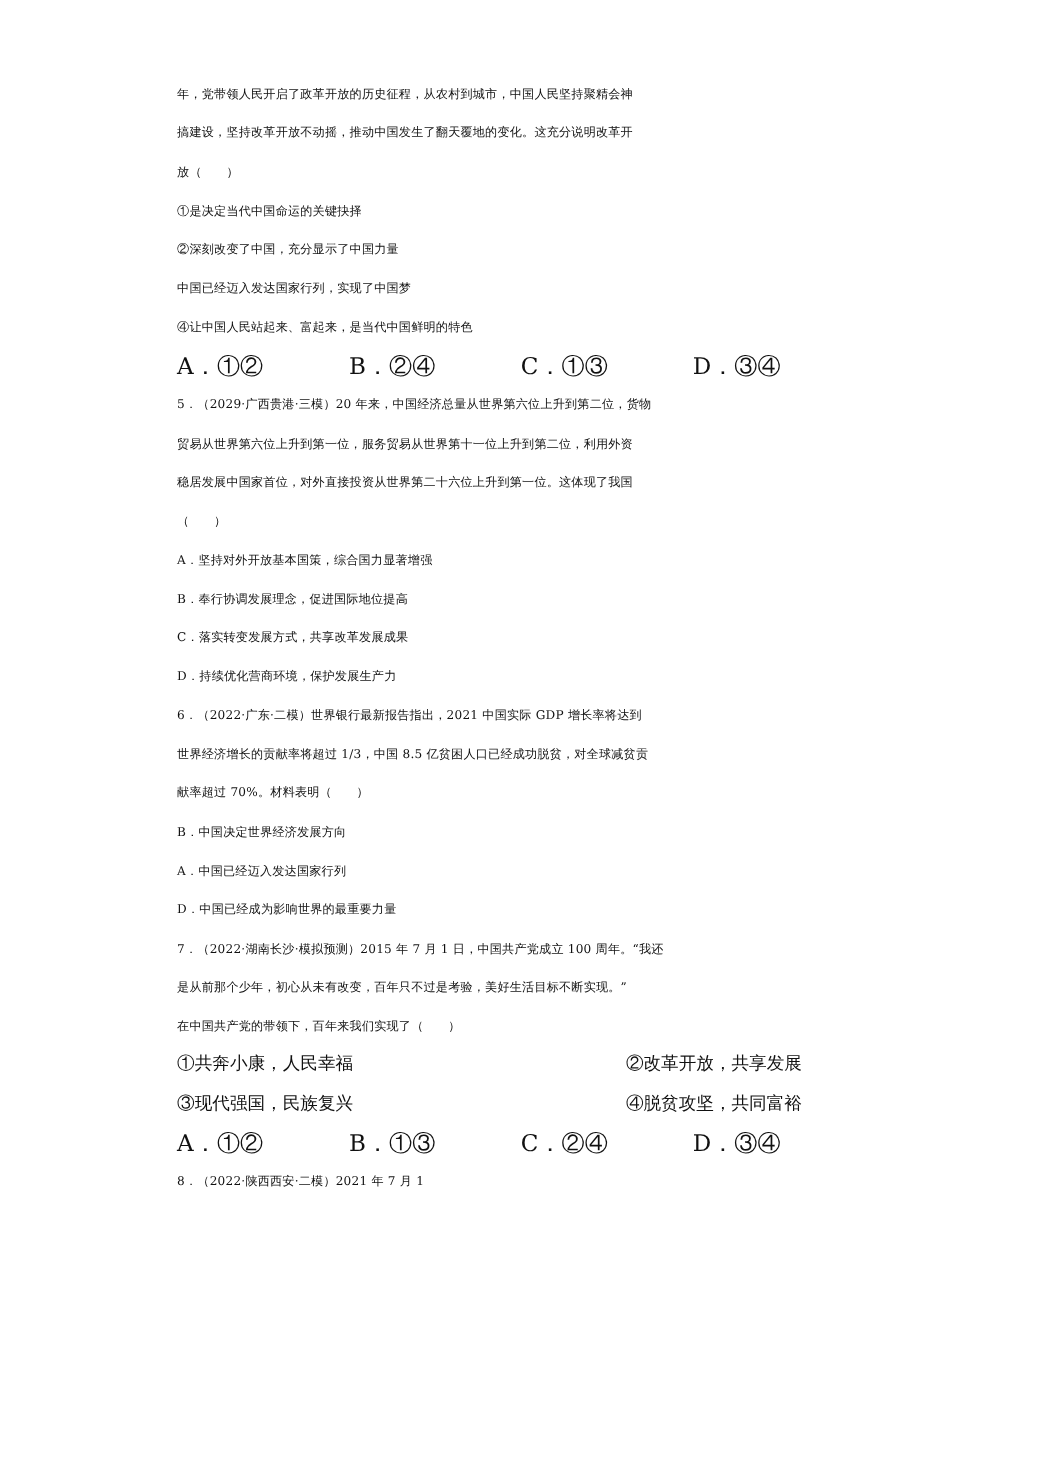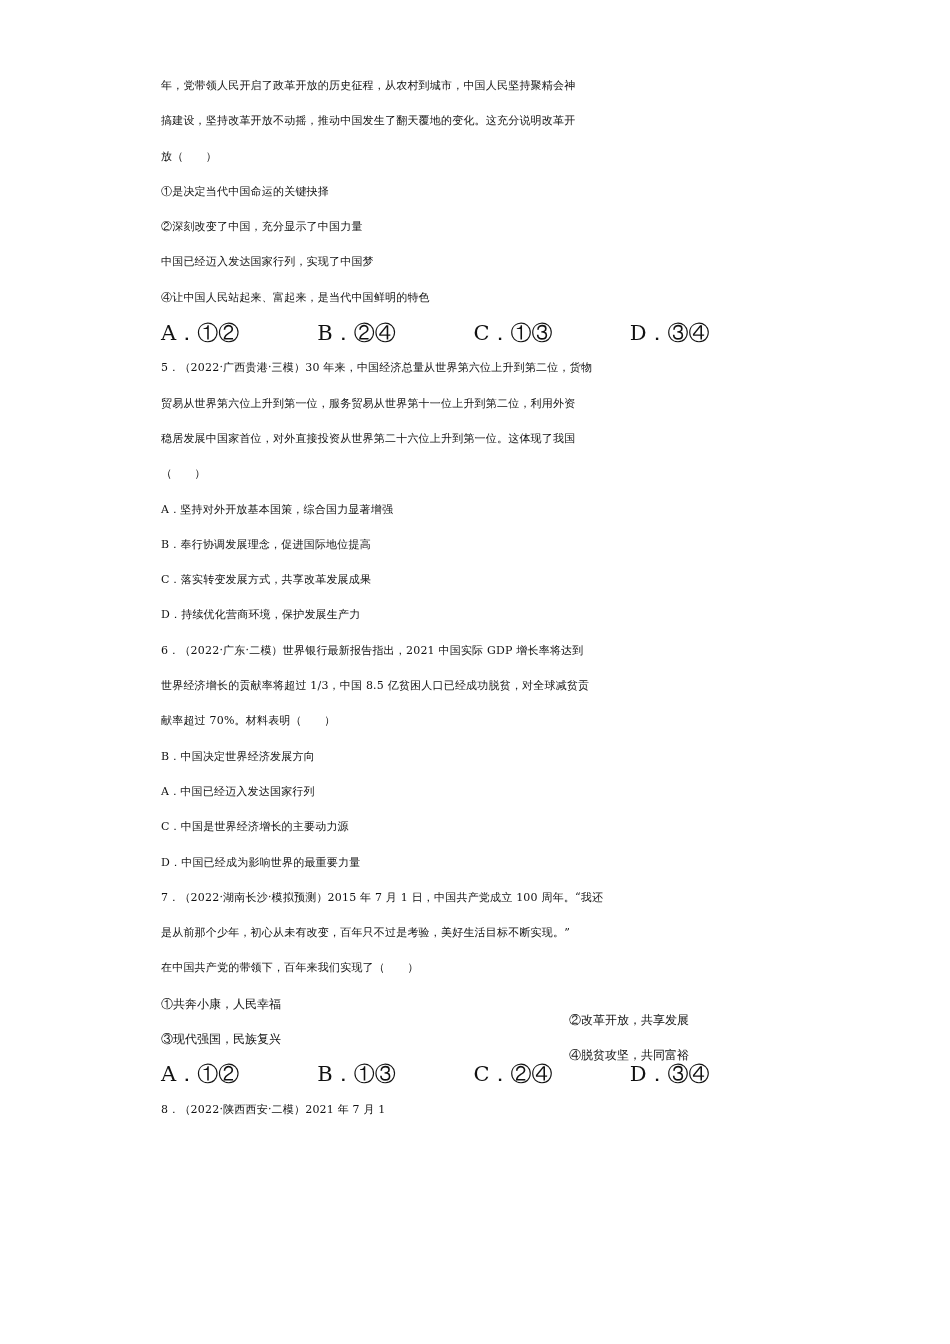--- a/index.html
+++ b/index.html
@@ -35,28 +35,28 @@
       font-size: 21px;
     }
     .opts4 > span {
       width: 168px;
       white-space: nowrap;
     }
     .opts2 {
       display: flex;
       height: 35.3px;
       line-height: 28px;
-      font-size: 12px;
+      font-size: 16px;
       font-family: Liberation Serif, serif;
     }
     .opts2 > span {
       width: 408px;
       white-space: nowrap;
     }
-    .opts2 > span:last-child { width: auto; margin-top: 16px; }
+    .opts2 > span:last-child { width: auto; }
   </style>
 </head>
 <body>
 
 <div class="page">
 
   <div>
     <div class="line">年，党带领人民开启了政革开放的历史征程，从农村到城市，中国人民坚持聚精会神</div>
     <div class="line">搞建设，坚持改革开放不动摇，推动中国发生了翻天覆地的变化。这充分说明改革开</div>
     <div class="line">放（　　）</div>
@@ -66,37 +66,36 @@
     <div class="line">④让中国人民站起来、富起来，是当代中国鲜明的特色</div>
     <div class="opts4">
       <span>A．①②</span>
       <span>B．②④</span>
       <span>C．①③</span>
       <span>D．③④</span>
     </div>
   </div>
 
   <div>
-    <div class="line">5．（2022·广西贵港·三模）30 年来，中国经济总量从世界第六位上升到第二位，货物</div>
+    <div class="line">5．（2029·广西贵港·三模）20 年来，中国经济总量从世界第六位上升到第二位，货物</div>
     <div class="line">贸易从世界第六位上升到第一位，服务贸易从世界第十一位上升到第二位，利用外资</div>
     <div class="line">稳居发展中国家首位，对外直接投资从世界第二十六位上升到第一位。这体现了我国</div>
     <div class="line">（　　）</div>
     <div class="line">A．坚持对外开放基本国策，综合国力显著增强</div>
     <div class="line">B．奉行协调发展理念，促进国际地位提高</div>
     <div class="line">C．落实转变发展方式，共享改革发展成果</div>
     <div class="line">D．持续优化营商环境，保护发展生产力</div>
   </div>
 
   <div>
     <div class="line">6．（2022·广东·二模）世界银行最新报告指出，2021 中国实际 GDP 增长率将达到</div>
     <div class="line">世界经济增长的贡献率将超过 1/3，中国 8.5 亿贫困人口已经成功脱贫，对全球减贫贡</div>
     <div class="line">献率超过 70%。材料表明（　　）</div>
     <div class="line">B．中国决定世界经济发展方向</div>
     <div class="line">A．中国已经迈入发达国家行列</div>
-    <div class="line">C．中国是世界经济增长的主要动力源</div>
     <div class="line">D．中国已经成为影响世界的最重要力量</div>
   </div>
 
   <div>
     <div class="line">7．（2022·湖南长沙·模拟预测）2015 年 7 月 1 日，中国共产党成立 100 周年。“我还</div>
     <div class="line">是从前那个少年，初心从未有改变，百年只不过是考验，美好生活目标不断实现。”</div>
     <div class="line">在中国共产党的带领下，百年来我们实现了（　　）</div>
     <div class="opts2">
       <span>①共奔小康，人民幸福</span>
       <span>②改革开放，共享发展</span>

